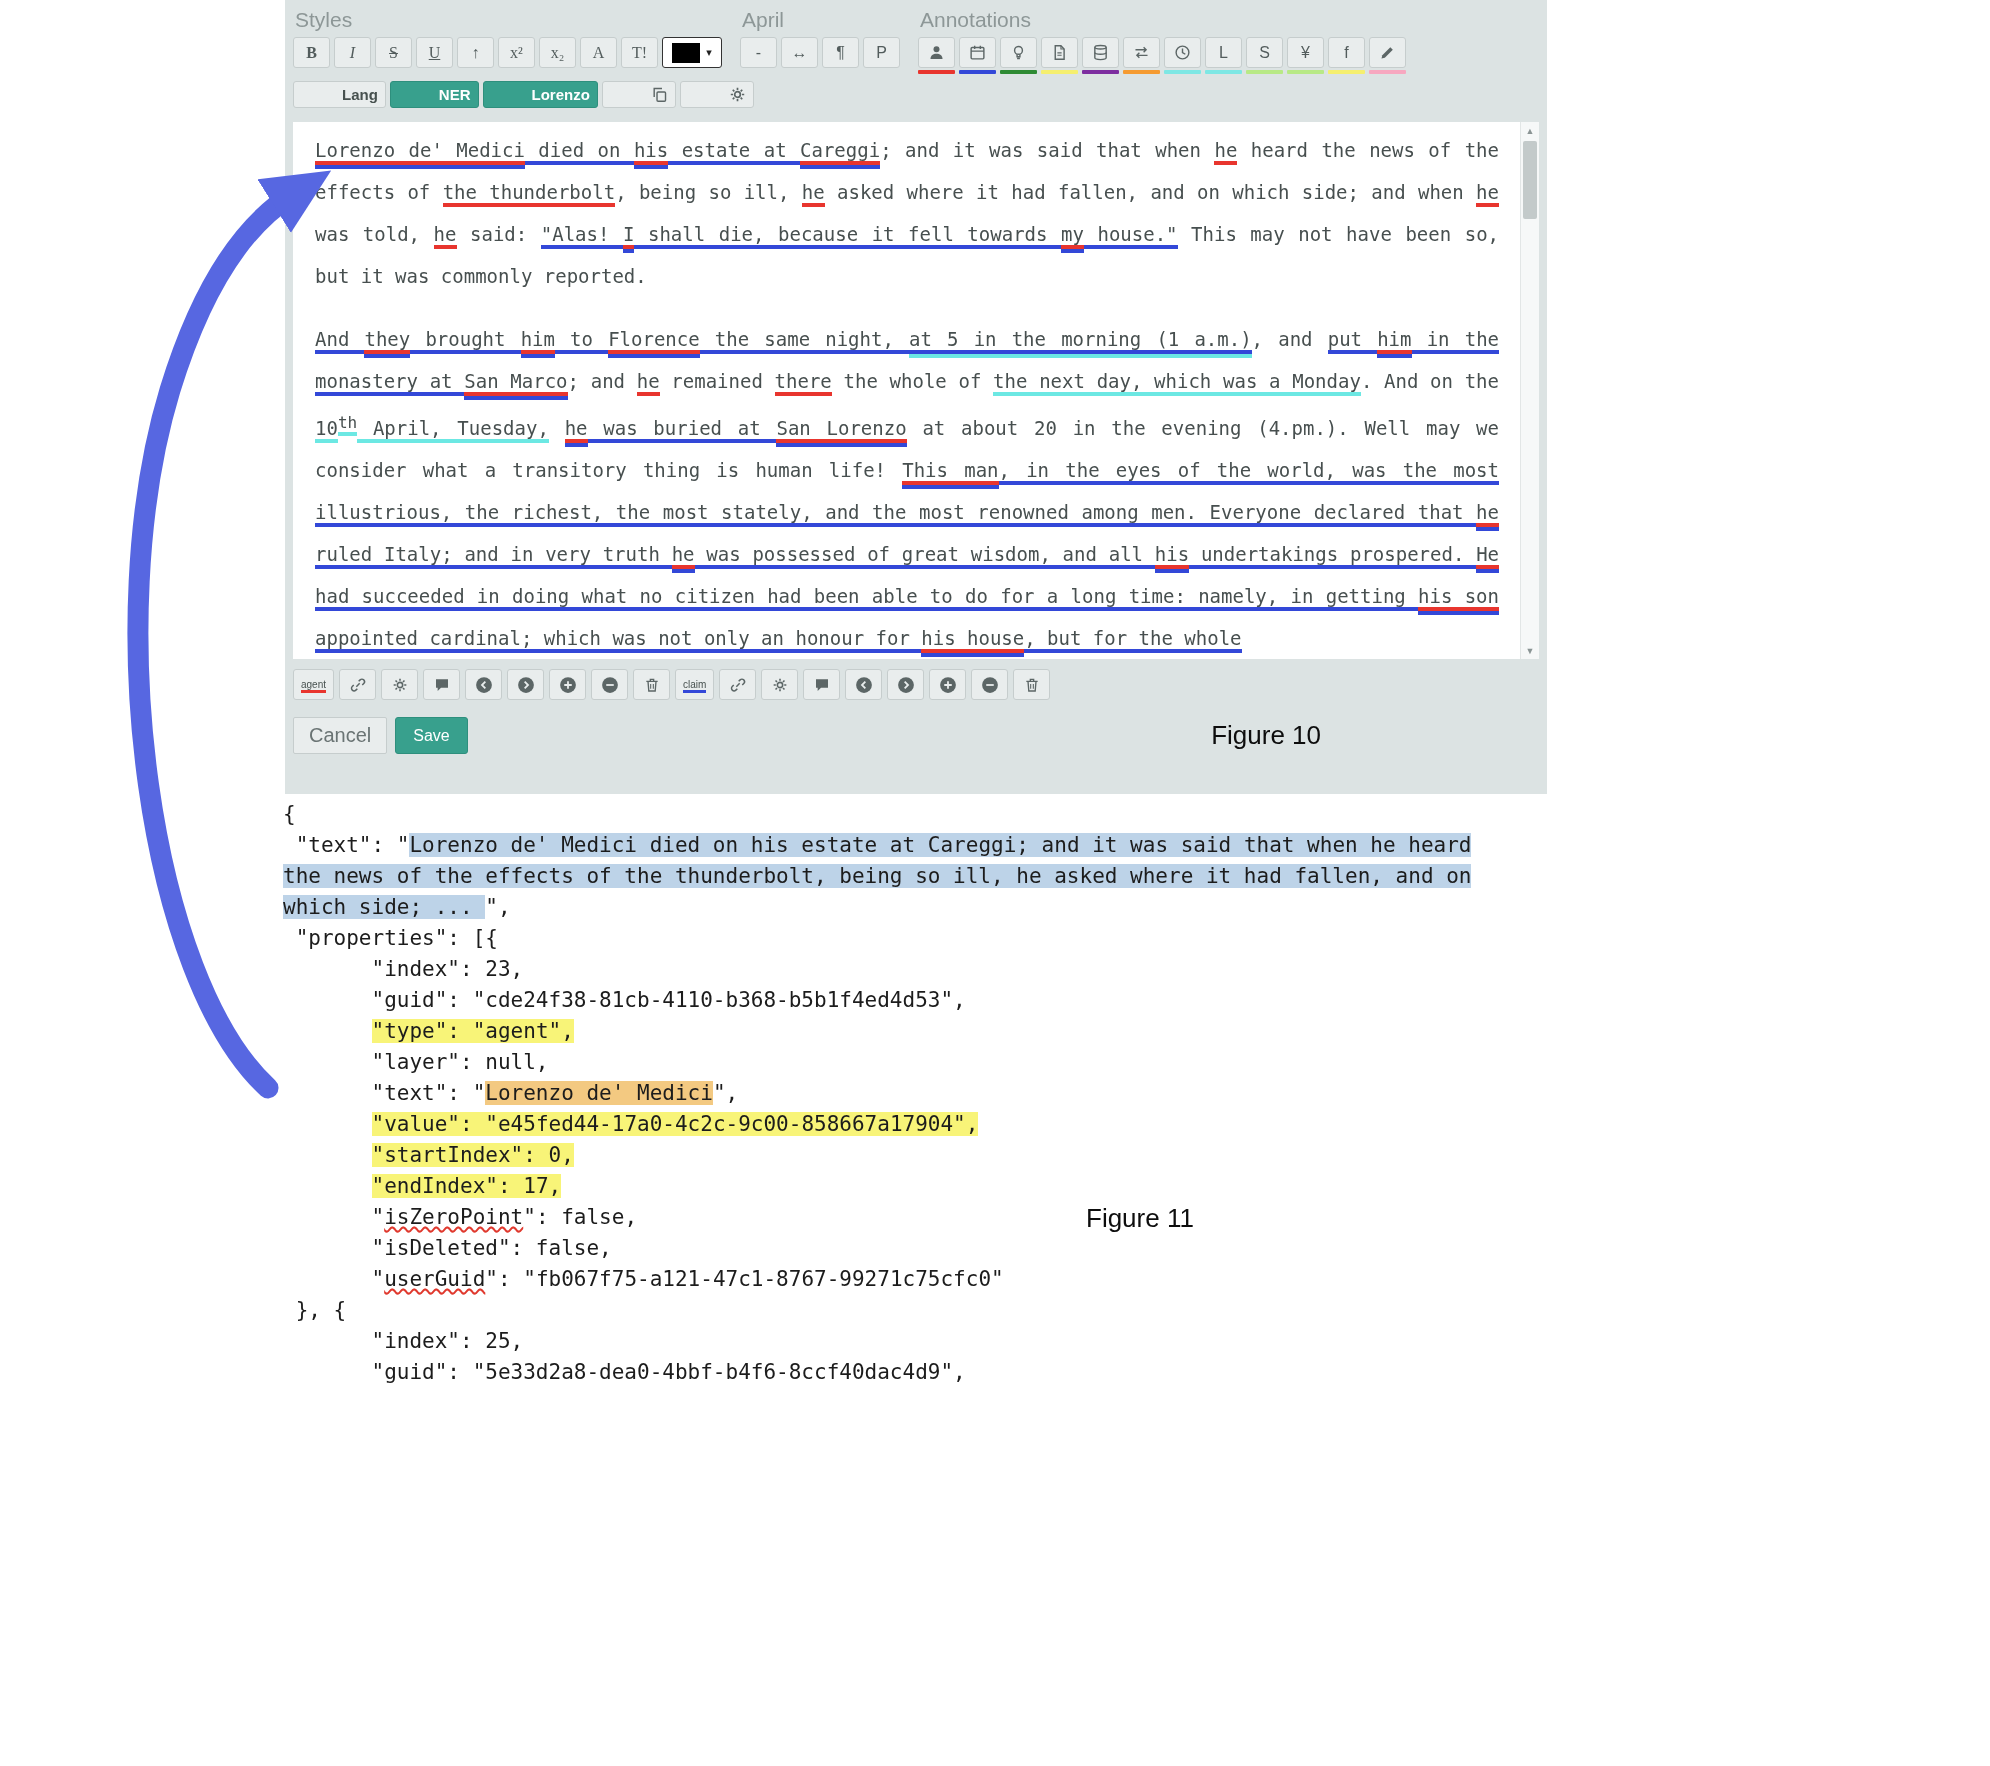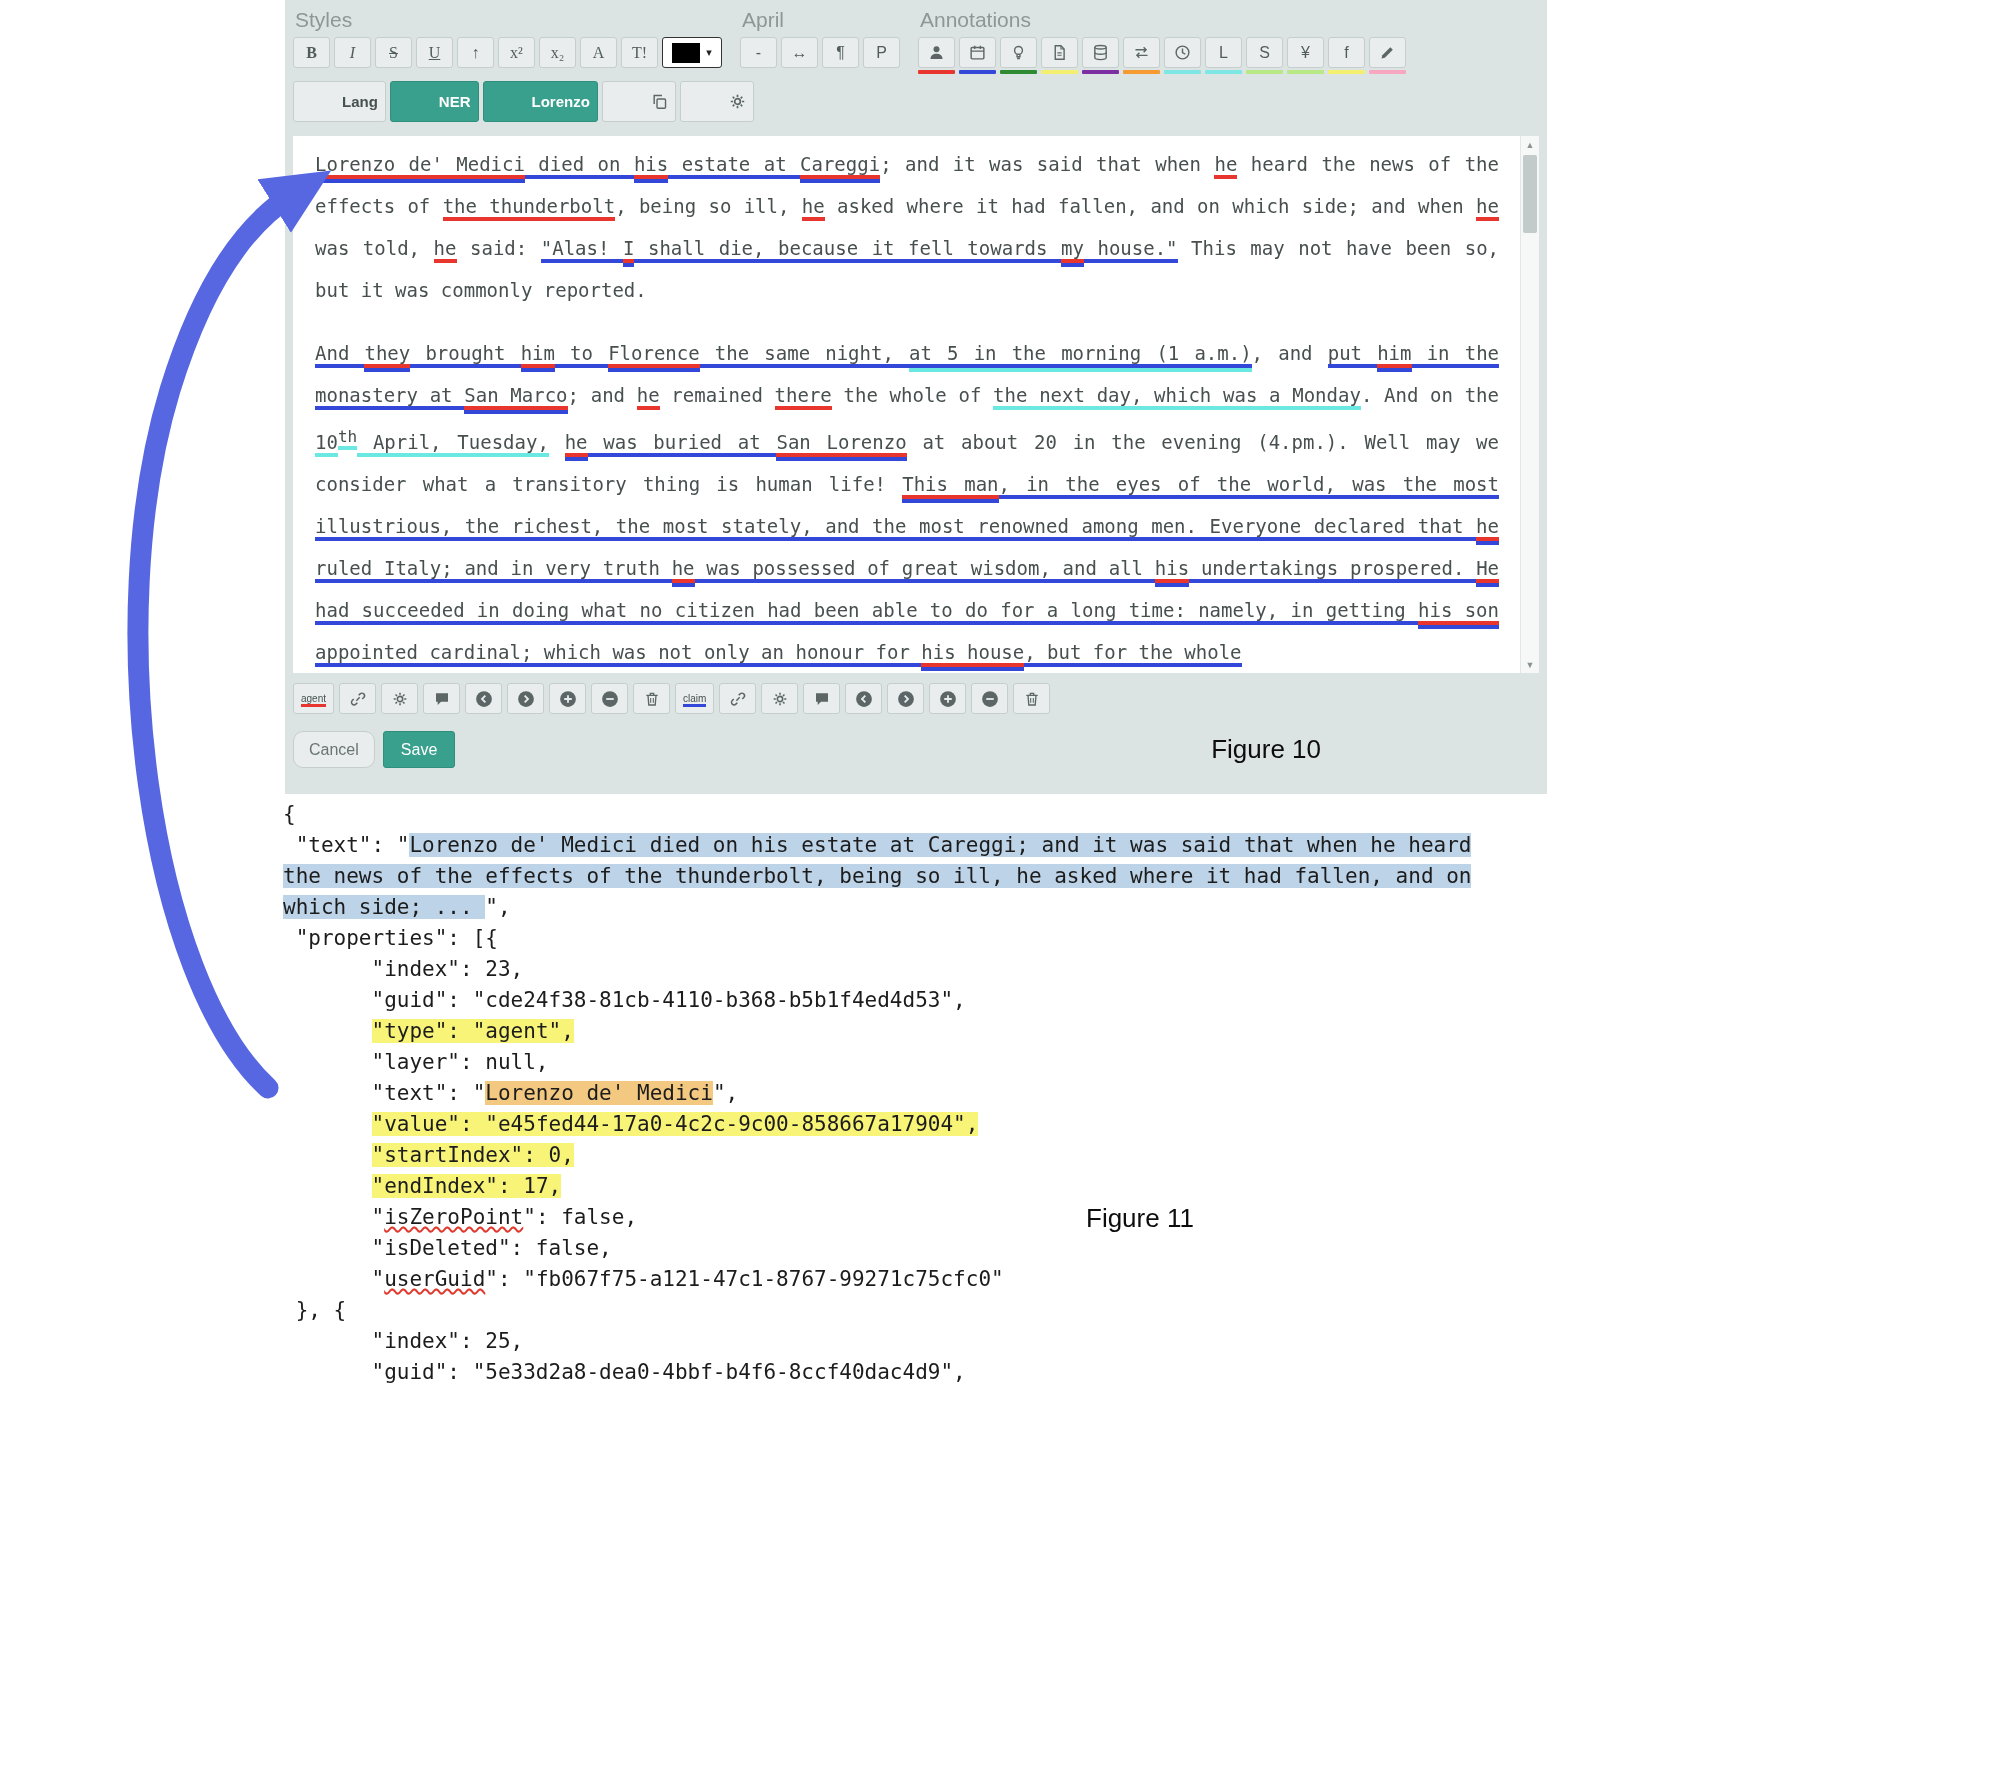--- a/index.html
+++ b/index.html
@@ -21,21 +21,21 @@
   .italic{font-style:italic;}
   .strike{text-decoration:line-through;}
   .underl{text-decoration:underline;}
   .swatch-btn{background:#fff;border:1px solid #333;gap:6px;min-width:60px;}
   .swatch{display:inline-block;width:26px;height:18px;border:1px solid #000;}
   .caret{font-size:11px;color:#222;}
   .anno-wrap{display:inline-flex;flex-direction:column;gap:2px;}
   .anno-wrap .bar{height:4px;border-radius:1px;}
   .svg-ic{display:inline-flex;width:17px;height:17px;color:#5c6666;}
   .svg-ic svg{width:100%;height:100%;}
-  .other-btn{height:41px;font-size:15px;font-weight:bold;color:#47514f;padding-left:48px;}
+  .other-btn{height:27px;font-size:15px;font-weight:bold;color:#47514f;padding-left:48px;}
   .teal{background:#38a08d;border-color:#2e8f7d;color:#fff;}
 
   
   .editor{position:relative;margin-top:14px;background:#fff;height:537px;overflow:hidden;}
   .editor-text{margin-right:18px;padding:7px 22px 0 22px;font-family:"DejaVu Sans Mono",monospace;
                font-size:19px;line-height:42px;color:#474f4f;text-align:justify;}
   .editor-text p{margin:0 0 21px 0;}
   .editor-text sup{font-size:16px;}
   .scrollbar{position:absolute;top:0;right:0;bottom:0;width:18px;background:#f6f8f8;border-left:1px solid #e2e6e6;}
   .scroll-btn{height:17px;display:flex;align-items:center;justify-content:center;font-size:9px;color:#8a9494;cursor:pointer;}
@@ -43,22 +43,22 @@
   .thumb{position:absolute;top:19px;left:2px;right:2px;height:78px;background:#c3caca;border-radius:2px;cursor:pointer;}
 
   
   .chips-row{display:flex;gap:5px;margin-top:10px;align-items:center;}
   .chip{font-size:10px;color:#47514f;}
   .icon-btn .svg-ic{width:16px;height:16px;}
   .circle .svg-ic{width:18px;height:18px;}
 
   
   .actions-row{display:flex;gap:8px;margin-top:17px;align-items:center;}
-  .btn-cancel{height:37px;padding:0 15px;background:#e9eded;border:1px solid #c6cdcd;border-radius:10px;
-              color:#6a7474;font-size:16px;cursor:pointer;}
+  .btn-cancel{height:37px;padding:0 15px;background:#e9eded;border:1px solid #c6cdcd;border-radius:2px;
+              color:#6a7474;font-size:20px;cursor:pointer;}
   .btn-save{height:37px;padding:0 17px;background:#38a08d;border:1px solid #2e8f7d;border-radius:3px;
             color:#fff;font-size:16px;cursor:pointer;}
   .fig10{margin-left:auto;margin-right:218px;font-size:26px;color:#0d0d0d;}
 
   
   .code{position:absolute;left:283px;top:799px;font-family:"DejaVu Sans Mono",monospace;font-size:21px;
         line-height:31px;color:#1c1c1c;white-space:pre;}
   .code-line{height:31px;}
   .hl-blue{background:#bdd3e8;}
   .hl-yellow{background:#f8f478;}

